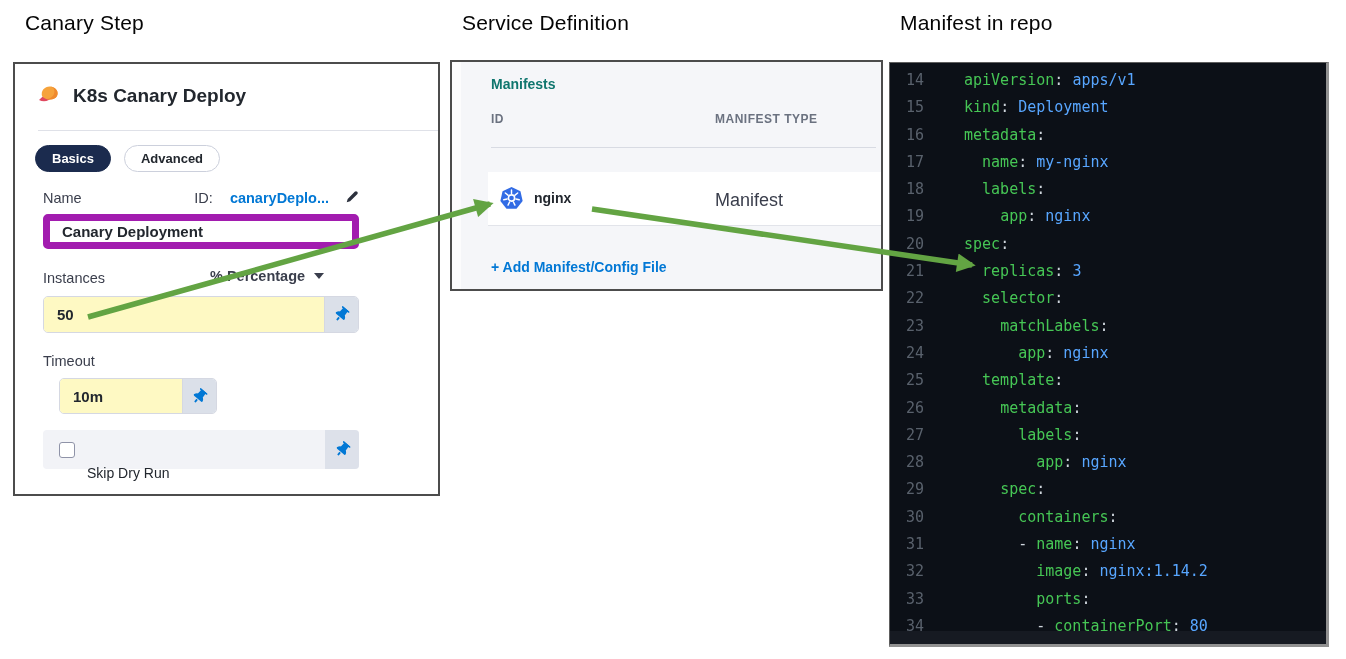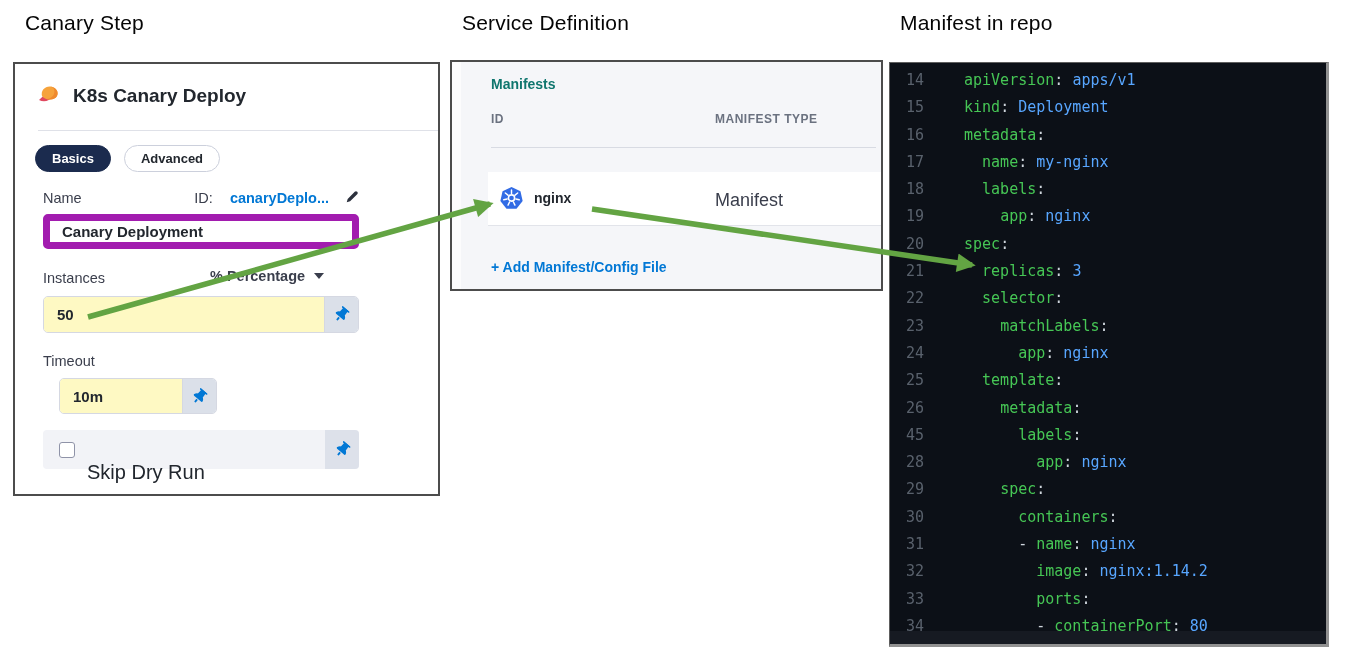--- a/index.html
+++ b/index.html
@@ -48,21 +48,21 @@
   .pin-btn { width:34px; border:none; border-left:1px solid #d5d8e2; background:#dbe0e9;
              display:flex; align-items:center; justify-content:center; cursor:pointer; flex:0 0 34px; }
   .pin-btn svg { transform:rotate(40deg); }
 
   .timeout-label { position:absolute; left:28px; top:289px; font-size:14.5px; color:#3a3e4c; }
 
   .skip-row { position:absolute; left:28px; top:366px; width:316px; height:39px; background:#f2f3f7;
               border-radius:4px; display:flex; align-items:center; }
   .skip-row input[type=checkbox] { appearance:none; -webkit-appearance:none; width:16px; height:16px;
               border:1.5px solid #8f93a8; border-radius:3px; background:#fff; margin-left:16px; cursor:pointer; }
-  .skip-label { margin-left:12px; font-size:20px; color:#22272e;margin-top:46px; }
+  .skip-label { margin-left:12px; font-size:14px; color:#22272e;margin-top:46px; }
   .skip-pin { margin-left:auto; height:39px; border-radius:0 4px 4px 0; background:#dde1ea; border-left:none; }
 
   
   .panel2 { position:absolute; left:450px; top:60px; width:433px; height:231px;
             background:#f5f6f9; border:2px solid #4c4c4c; }
   .panel2 .edge-strip { position:absolute; left:0; top:0; bottom:0; width:9px; background:#fcfcfd; }
   .manifests-h { position:absolute; left:39px; top:14px; font-size:14px; font-weight:bold; color:#0f766e; }
   .col-h { position:absolute; top:50px; font-size:12px; font-weight:600; color:#6b7280; letter-spacing:.5px; }
   .col-id { left:39px; }
   .col-type { left:263px;text-align:right; }
@@ -206,21 +206,21 @@
         <div class="cline"><span class="ln">17</span><span class="code"><span class="c-p">  </span><span class="c-k">name</span><span class="c-p">: </span><span class="c-v">my-nginx</span></span></div>
         <div class="cline"><span class="ln">18</span><span class="code"><span class="c-p">  </span><span class="c-k">labels</span><span class="c-p">:</span></span></div>
         <div class="cline"><span class="ln">19</span><span class="code"><span class="c-p">    </span><span class="c-k">app</span><span class="c-p">: </span><span class="c-v">nginx</span></span></div>
         <div class="cline"><span class="ln">20</span><span class="code"><span class="c-k">spec</span><span class="c-p">:</span></span></div>
         <div class="cline"><span class="ln">21</span><span class="code"><span class="c-p">  </span><span class="c-k">replicas</span><span class="c-p">: </span><span class="c-v">3</span></span></div>
         <div class="cline"><span class="ln">22</span><span class="code"><span class="c-p">  </span><span class="c-k">selector</span><span class="c-p">:</span></span></div>
         <div class="cline"><span class="ln">23</span><span class="code"><span class="c-p">    </span><span class="c-k">matchLabels</span><span class="c-p">:</span></span></div>
         <div class="cline"><span class="ln">24</span><span class="code"><span class="c-p">      </span><span class="c-k">app</span><span class="c-p">: </span><span class="c-v">nginx</span></span></div>
         <div class="cline"><span class="ln">25</span><span class="code"><span class="c-p">  </span><span class="c-k">template</span><span class="c-p">:</span></span></div>
         <div class="cline"><span class="ln">26</span><span class="code"><span class="c-p">    </span><span class="c-k">metadata</span><span class="c-p">:</span></span></div>
-        <div class="cline"><span class="ln">45</span><span class="code"><span class="c-p">      </span><span class="c-k">labels</span><span class="c-p">:</span></span></div>
+        <div class="cline"><span class="ln">27</span><span class="code"><span class="c-p">      </span><span class="c-k">labels</span><span class="c-p">:</span></span></div>
         <div class="cline"><span class="ln">28</span><span class="code"><span class="c-p">        </span><span class="c-k">app</span><span class="c-p">: </span><span class="c-v">nginx</span></span></div>
         <div class="cline"><span class="ln">29</span><span class="code"><span class="c-p">    </span><span class="c-k">spec</span><span class="c-p">:</span></span></div>
         <div class="cline"><span class="ln">30</span><span class="code"><span class="c-p">      </span><span class="c-k">containers</span><span class="c-p">:</span></span></div>
         <div class="cline"><span class="ln">31</span><span class="code"><span class="c-p">      - </span><span class="c-k">name</span><span class="c-p">: </span><span class="c-v">nginx</span></span></div>
         <div class="cline"><span class="ln">32</span><span class="code"><span class="c-p">        </span><span class="c-k">image</span><span class="c-p">: </span><span class="c-v">nginx:1.14.2</span></span></div>
         <div class="cline"><span class="ln">33</span><span class="code"><span class="c-p">        </span><span class="c-k">ports</span><span class="c-p">:</span></span></div>
         <div class="cline"><span class="ln">34</span><span class="code"><span class="c-p">        - </span><span class="c-k">containerPort</span><span class="c-p">: </span><span class="c-v">80</span></span></div>
       </div>
     <div class="hscroll"></div>
   </section>

